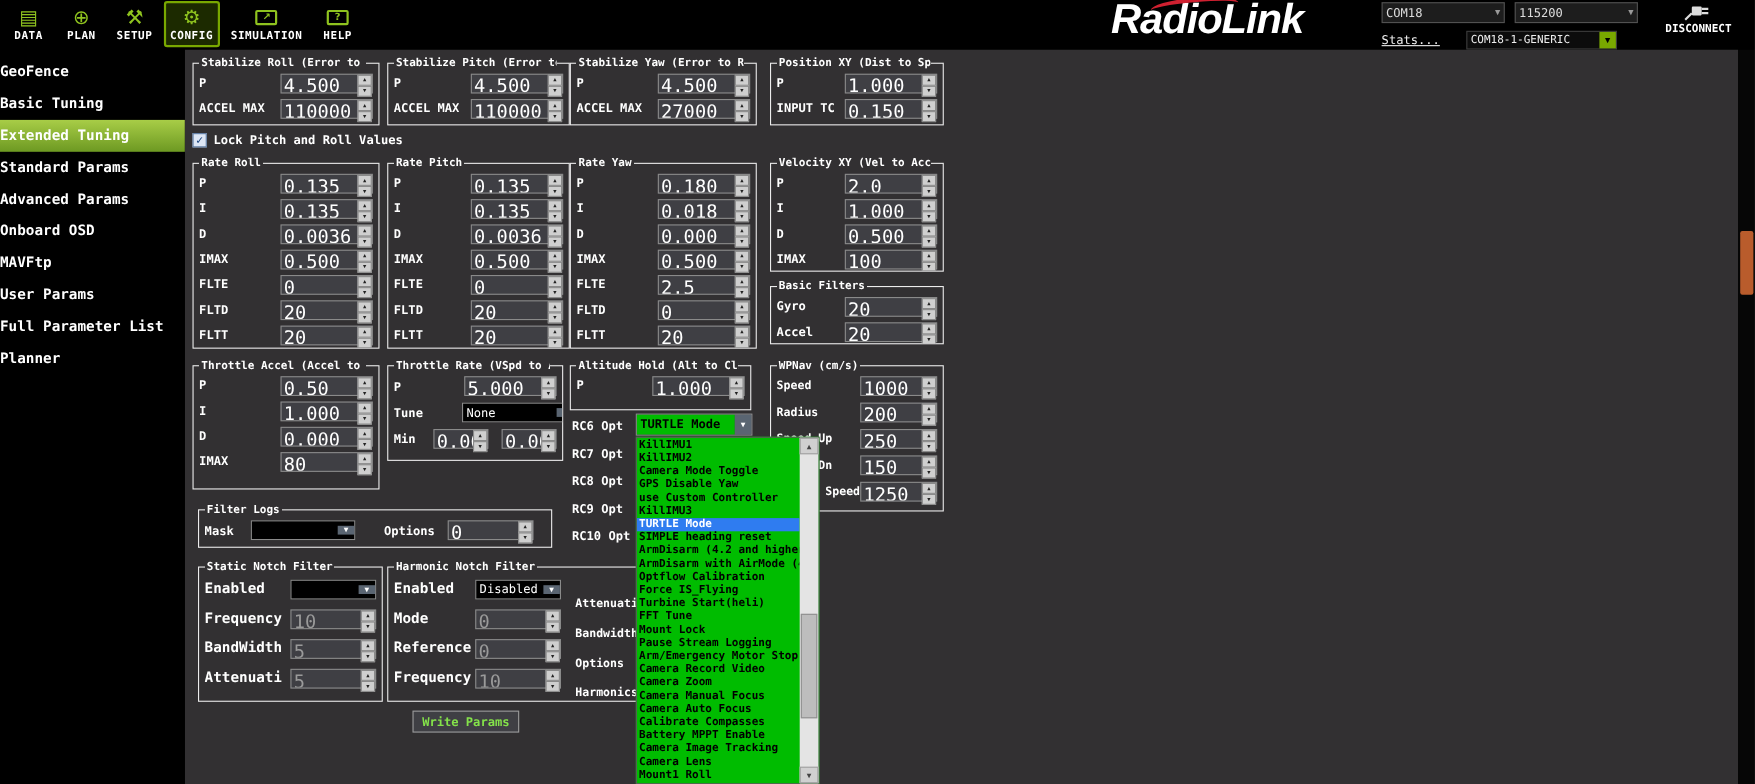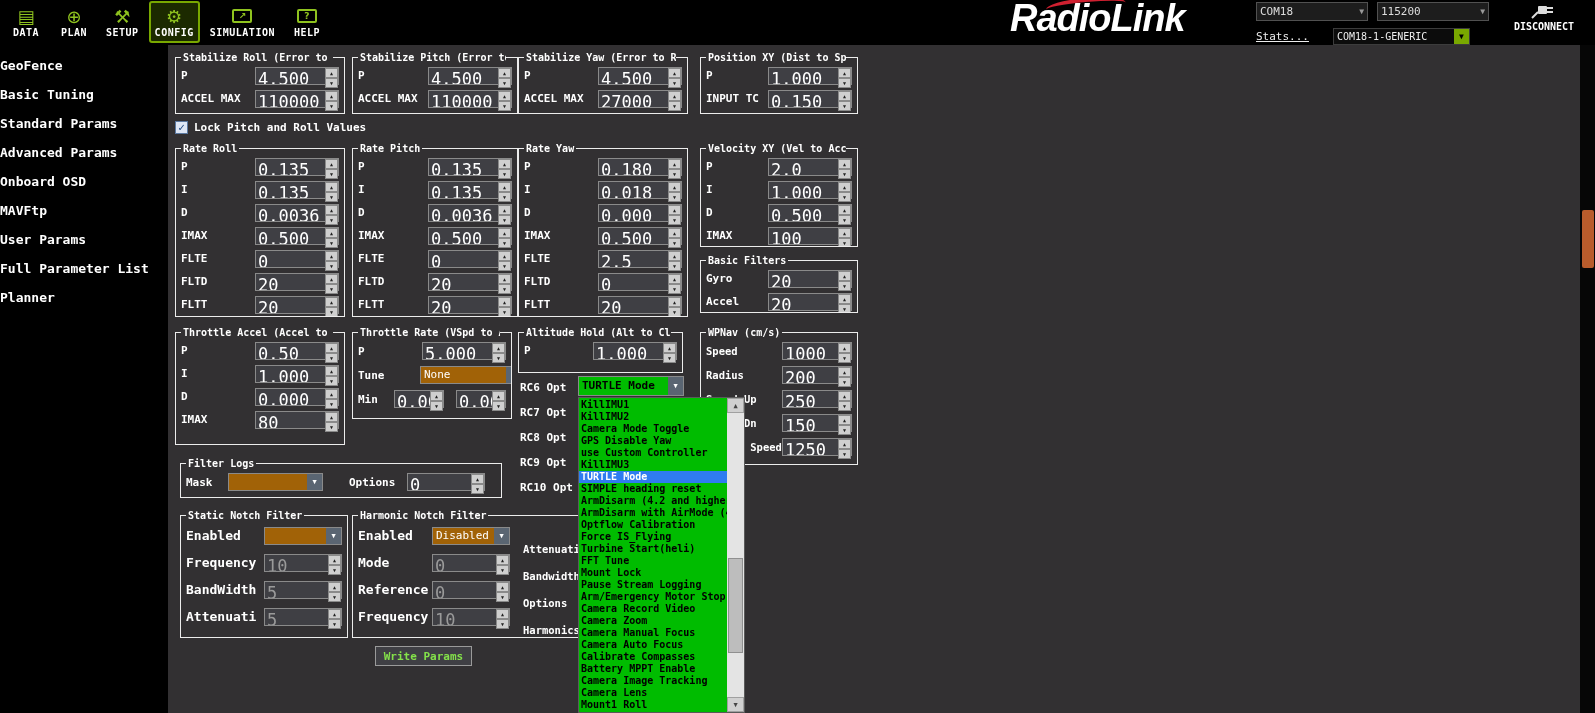--- a/index.html
+++ b/index.html
@@ -39,21 +39,21 @@
 legend{font-size:10px;font-weight:bold;color:#fff;padding:0 2px;white-space:nowrap;max-width:96%;overflow:hidden;}
 .frow{display:flex;align-items:center;height:23px;}
 .flabel{font-size:11px;font-weight:bold;color:#fff;width:62px;flex:none;overflow:hidden;white-space:nowrap;}
 .numfield{width:84px;height:18px;margin-left:auto;display:flex;background:#3f3f44;border:1px solid #8a8a8a;flex:none;}
 .fval{flex:1;font-size:17px;color:#fff;padding:1px 2px;overflow:hidden;white-space:nowrap;}
 .numfield.disabled .fval{color:#9a9a9a;}
 .spin{width:13px;flex:none;display:flex;flex-direction:column;cursor:pointer;}
 .spin::before{content:"▲";}
 .spin::after{content:"▼";}
 .spin::before,.spin::after{flex:1;background:#cfcfcf;color:#222;font-size:5px;line-height:8px;text-align:center;border:1px solid #8a8a8a;}
-.combo{height:18px;display:flex;background:#a16207;border:1px solid #8a8a8a;cursor:pointer;flex:none;margin-left:auto;}
+.combo{height:18px;display:flex;background:#000000;border:1px solid #8a8a8a;cursor:pointer;flex:none;margin-left:auto;align-items:center;}
 .combo .cvaltxt{flex:1;font-size:11px;color:#fff;padding:1px 3px;overflow:hidden;white-space:nowrap;}
 .carrow{width:15px;background:#5a6572;color:#fff;font-size:7px;display:flex;align-items:center;justify-content:center;flex:none;}
 .lockrow{position:absolute;left:7px;top:76px;display:flex;align-items:center;gap:6px;}
 .checkbox{width:13px;height:13px;background:#dde6f5;border:1px solid #5a78a0;display:flex;align-items:center;justify-content:center;cursor:pointer;}
 .check{color:#16417c;font-size:11px;font-weight:bold;line-height:1;}
 .cblabel{font-size:11px;font-weight:bold;color:#fff;}
 .rc-col{position:absolute;left:352px;top:330px;}
 .rc-label{height:25px;display:flex;align-items:center;font-size:11px;font-weight:bold;color:#fff;}
 .g-wpnav .flabel{width:76px;font-size:10.5px;}
 .g-wpnav .numfield{width:70px;}
@@ -152,20 +152,21 @@
       <rect x="7" y="3" width="9" height="8" fill="#ddd" rx="1"></rect>
       <path d="M16 5 h6 M16 9 h6" stroke="#ddd" stroke-width="2"></path>
     </svg>
     <span class="dtext">DISCONNECT</span>
   </div>
 </div>
 
 <div class="sidebar">
     <div class="side-item">GeoFence</div>
     <div class="side-item">Basic Tuning</div>
+    <div class="side-item active">Extended Tuning</div>
     <div class="side-item">Standard Params</div>
     <div class="side-item">Advanced Params</div>
     <div class="side-item">Onboard OSD</div>
     <div class="side-item">MAVFtp</div>
     <div class="side-item">User Params</div>
     <div class="side-item">Full Parameter List</div>
     <div class="side-item">Planner</div>
   </div>
 
 <div class="main">

